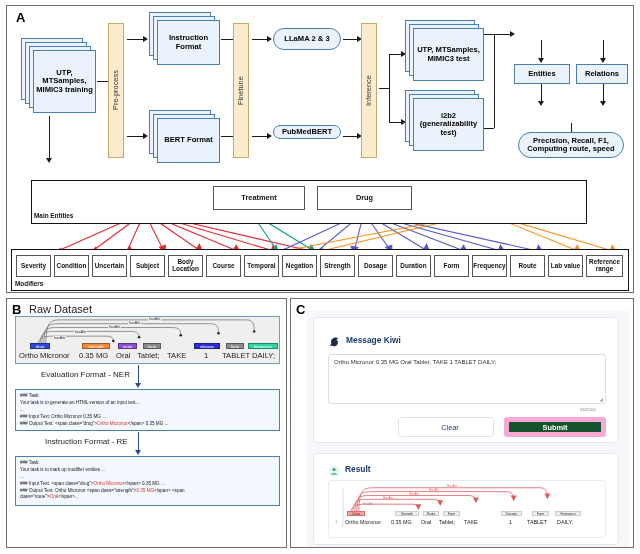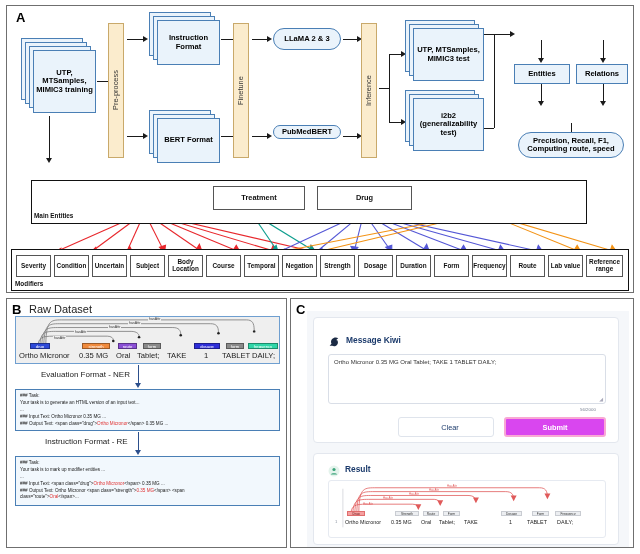--- a/index.html
+++ b/index.html
@@ -53,21 +53,21 @@
   
   .cbg{position:absolute;background:#f5f7fa;box-sizing:border-box;}
   .card{position:absolute;background:#fff;border:1px solid #e3e7ee;border-radius:4px;box-sizing:border-box;}
   .cardTitle{position:absolute;font-size:8.4px;color:#1b3a6b;font-weight:bold;text-align:center;}
   .ta{position:absolute;background:#fff;border:1px solid #d9dee7;border-radius:3px;box-sizing:border-box;
       font-size:6px;color:#333;padding:4px 5px;}
   .counter{position:absolute;font-size:4.4px;color:#7a8393;}
   .btn{position:absolute;box-sizing:border-box;display:flex;align-items:center;justify-content:center;
        font-size:7.4px;border-radius:3px;}
   .btn.clear{background:#fff;border:1px solid #dfe4ec;color:#1b3a6b;}
-  .btn.submit{background:#d946ef;border:2px solid #f9a8d4;color:#fff;font-weight:bold;}
+  .btn.submit{background:#14532d;border:5px solid #f9a8d4;color:#fff;font-weight:bold;}
   .resbox{position:absolute;background:#fff;border:1px solid #e6eaf1;border-radius:3px;box-sizing:border-box;}
   .rtok{position:absolute;font-size:5.4px;color:#222;white-space:nowrap;}
   .rtag{position:absolute;font-size:3.2px;text-align:center;line-height:4.6px;height:4.6px;
         box-sizing:border-box;border:1px solid #c9ccd2;background:#eceef1;color:#333;overflow:hidden;}
   .rtag.drug{background:#f5a0a0;border-color:#e06d6d;color:#5a1010;}
   .rlabel{position:absolute;font-size:2.8px;color:#e05a5a;}
   .rnum{position:absolute;font-size:4.2px;color:#8b93a1;}
   .kiwi{position:absolute;}
   .resicon{position:absolute;}
 </style>

